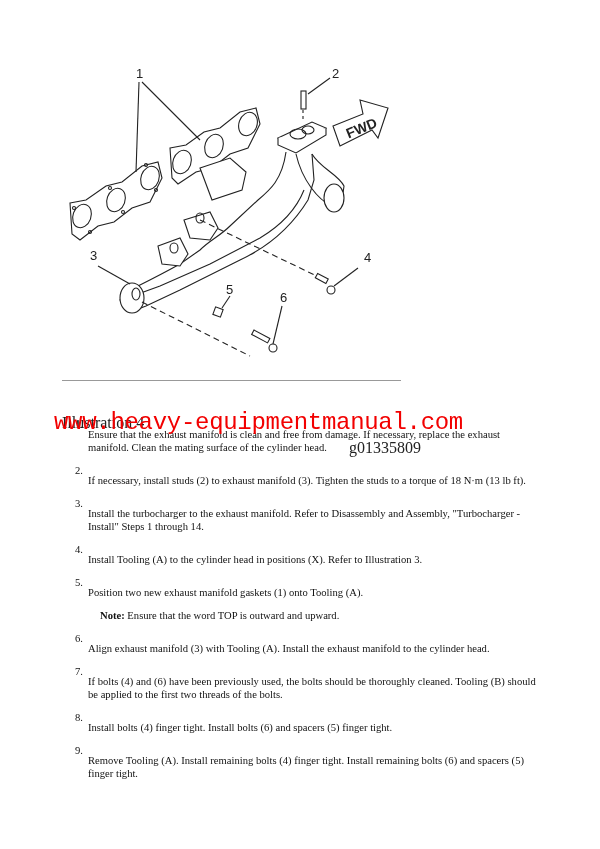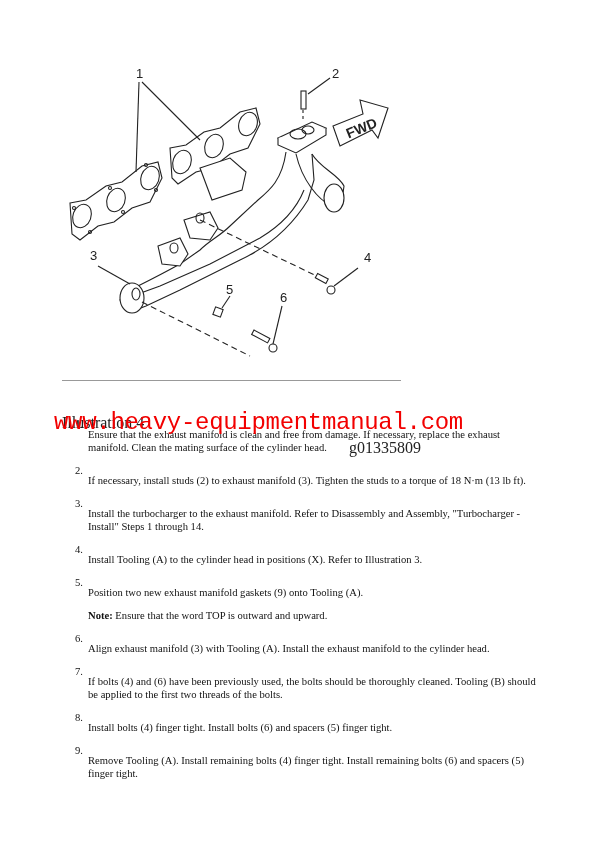--- a/index.html
+++ b/index.html
@@ -8,21 +8,21 @@
     .figure { position: absolute; left: 50px; top: 50px; width: 360px; height: 320px; }
     .figure svg { width: 360px; height: 320px; display: block; }
     .rule { position: absolute; left: 62px; top: 380px; width: 339px; height: 0; border-top: 1px solid #999; }
     .caption { position: absolute; top: 414px; font-size: 16px; color: #222; }
     .caption.left { left: 62px; }
     .caption.right { left: 349px; margin-top: 25px; }
     .steps { position: absolute; left: 62px; top: 418px; width: 475px; font-size: 10.6px; line-height: 13px; }
     .step { display: flex; margin-bottom: 10px; }
     .step .num { width: 26px; text-align: right; padding-right: 5px; flex: none; box-sizing: border-box; }
     .step .body { flex: 1; margin-top: 10px; }
-    .note { margin-left: 26px; margin-bottom: 10px; }
+    .note { margin-left: 38px; margin-bottom: 10px; }
     .note b { font-weight: bold; }
     .watermark { position: absolute; left: 54px; top: 403px; font-family: Liberation Mono, monospace;
                  font-size: 24px; color: #f20000; letter-spacing: -0.3px; line-height: 40px; white-space: nowrap; }
   </style>
 </head>
 <body>
 
 <div class="figure">
   <svg viewBox="0 0 360 320" xmlns="http://www.w3.org/2000/svg" fill="none" stroke="#222" stroke-width="1.1">
 
@@ -120,21 +120,21 @@
   <div class="step">
     <span class="num">3.</span>
     <span class="body">Install the turbocharger to the exhaust manifold. Refer to Disassembly and Assembly, "Turbocharger - Install" Steps 1 through 14.</span>
   </div>
   <div class="step">
     <span class="num">4.</span>
     <span class="body">Install Tooling (A) to the cylinder head in positions (X). Refer to Illustration 3.</span>
   </div>
   <div class="step">
     <span class="num">5.</span>
-    <span class="body">Position two new exhaust manifold gaskets (9) onto Tooling (A).</span>
+    <span class="body">Position two new exhaust manifold gaskets (1) onto Tooling (A).</span>
   </div>
   <div class="note">
     <b>Note:</b><span> Ensure that the word TOP is outward and upward.</span>
   </div>
   <div class="step">
     <span class="num">6.</span>
     <span class="body">Align exhaust manifold (3) with Tooling (A). Install the exhaust manifold to the cylinder head.</span>
   </div>
   <div class="step">
     <span class="num">7.</span>

